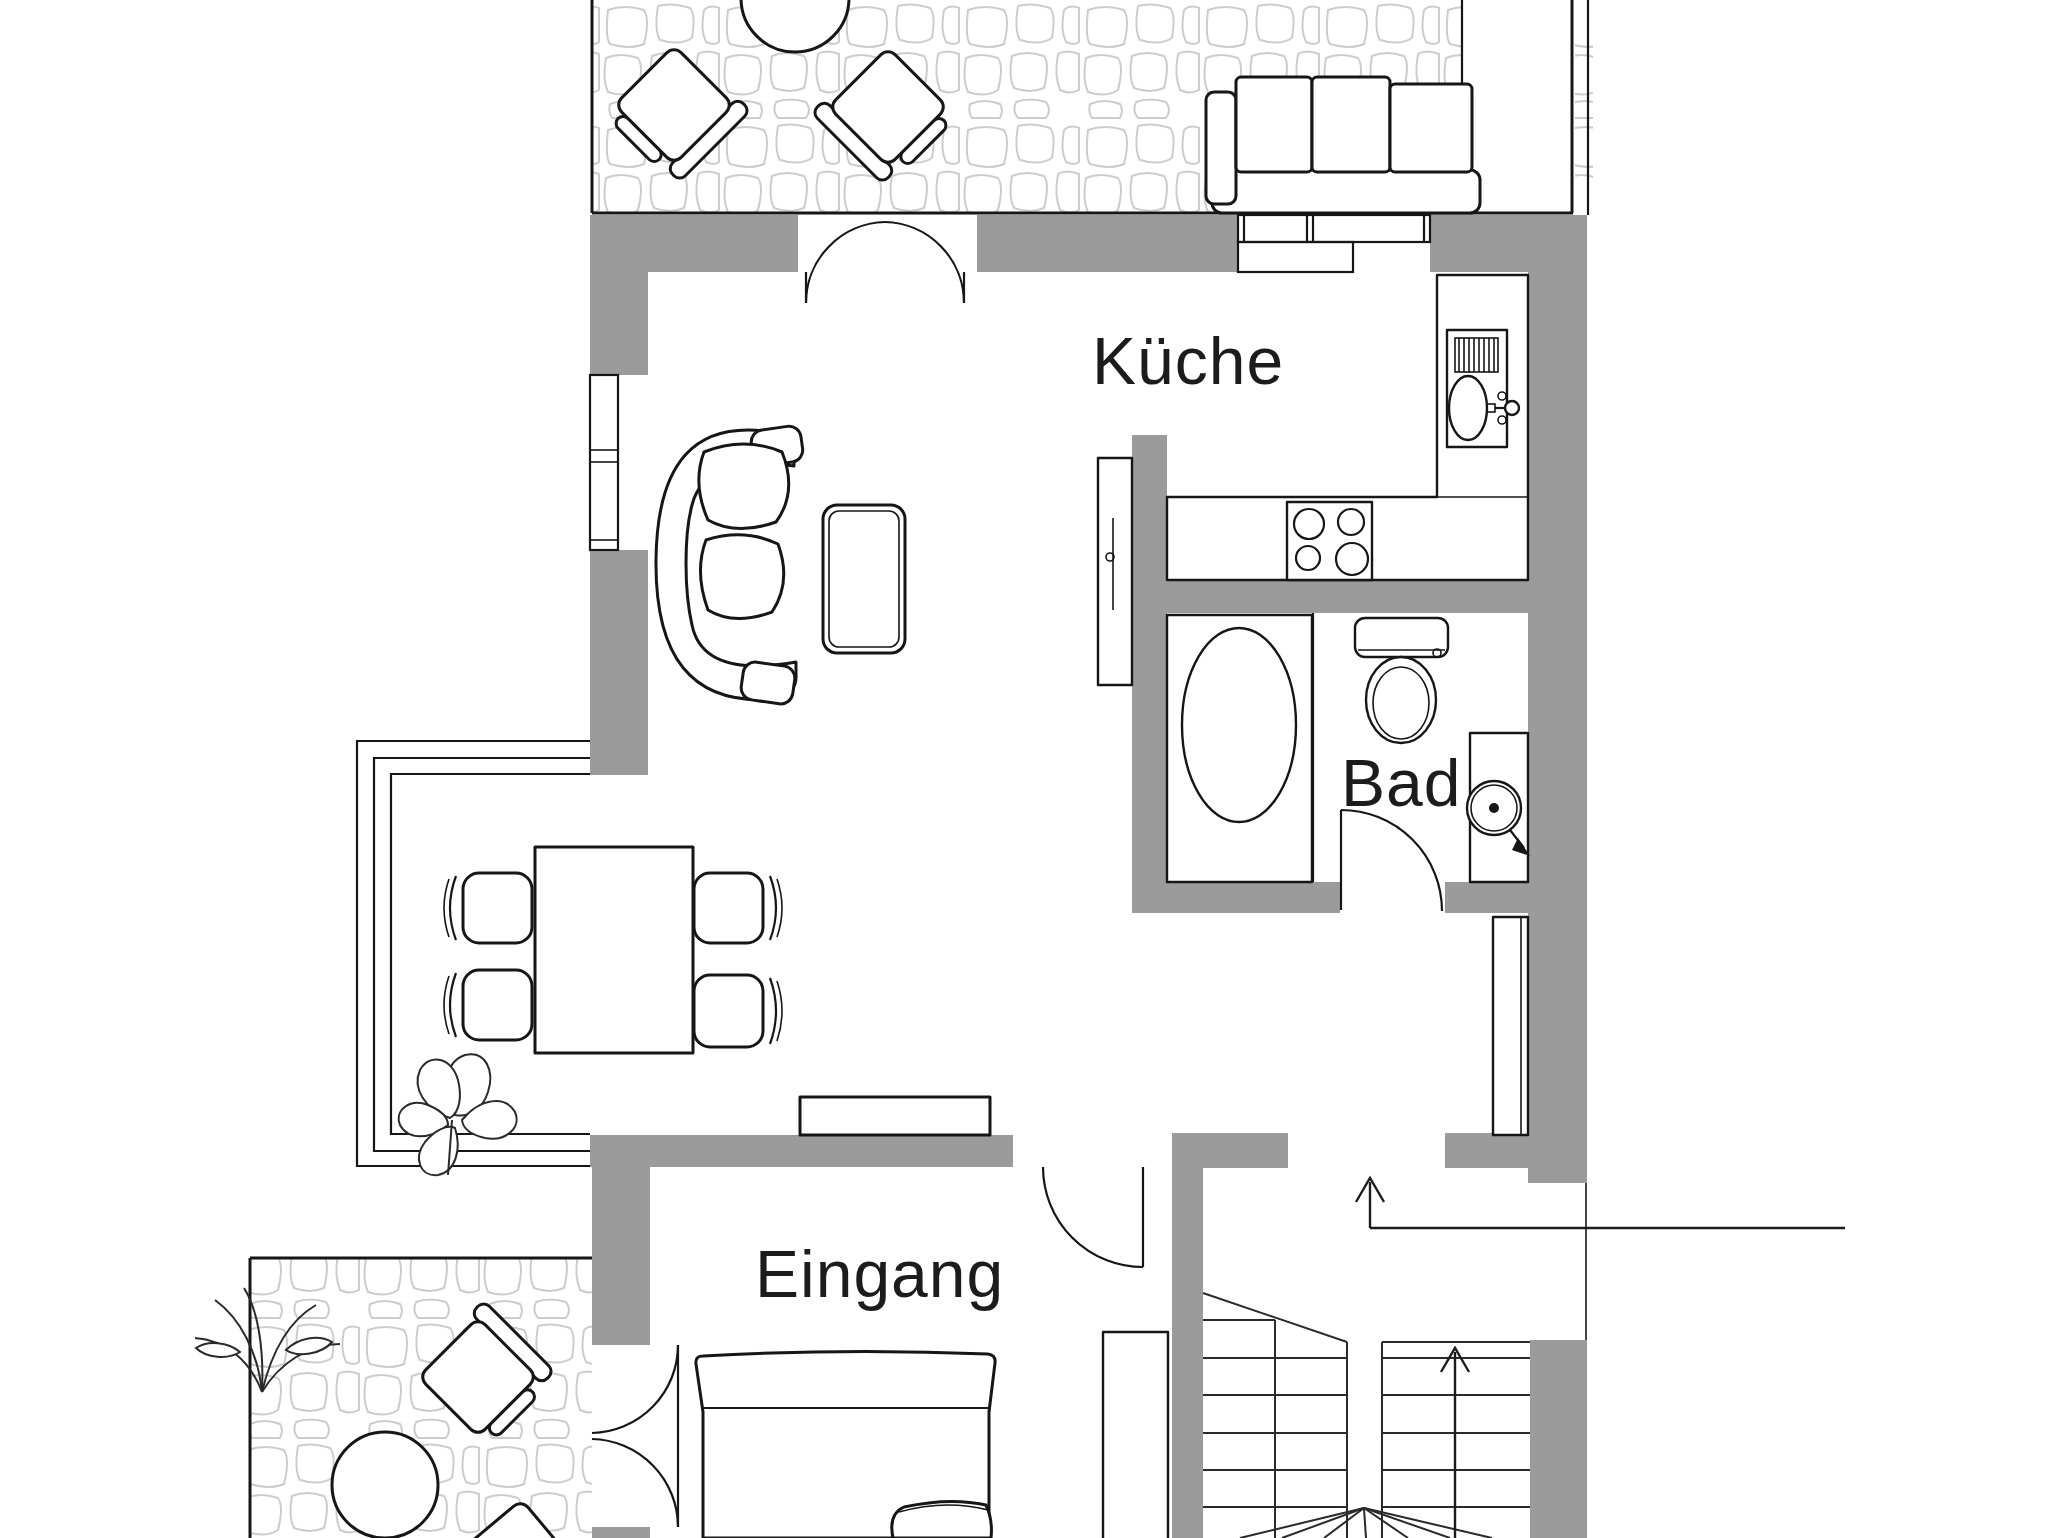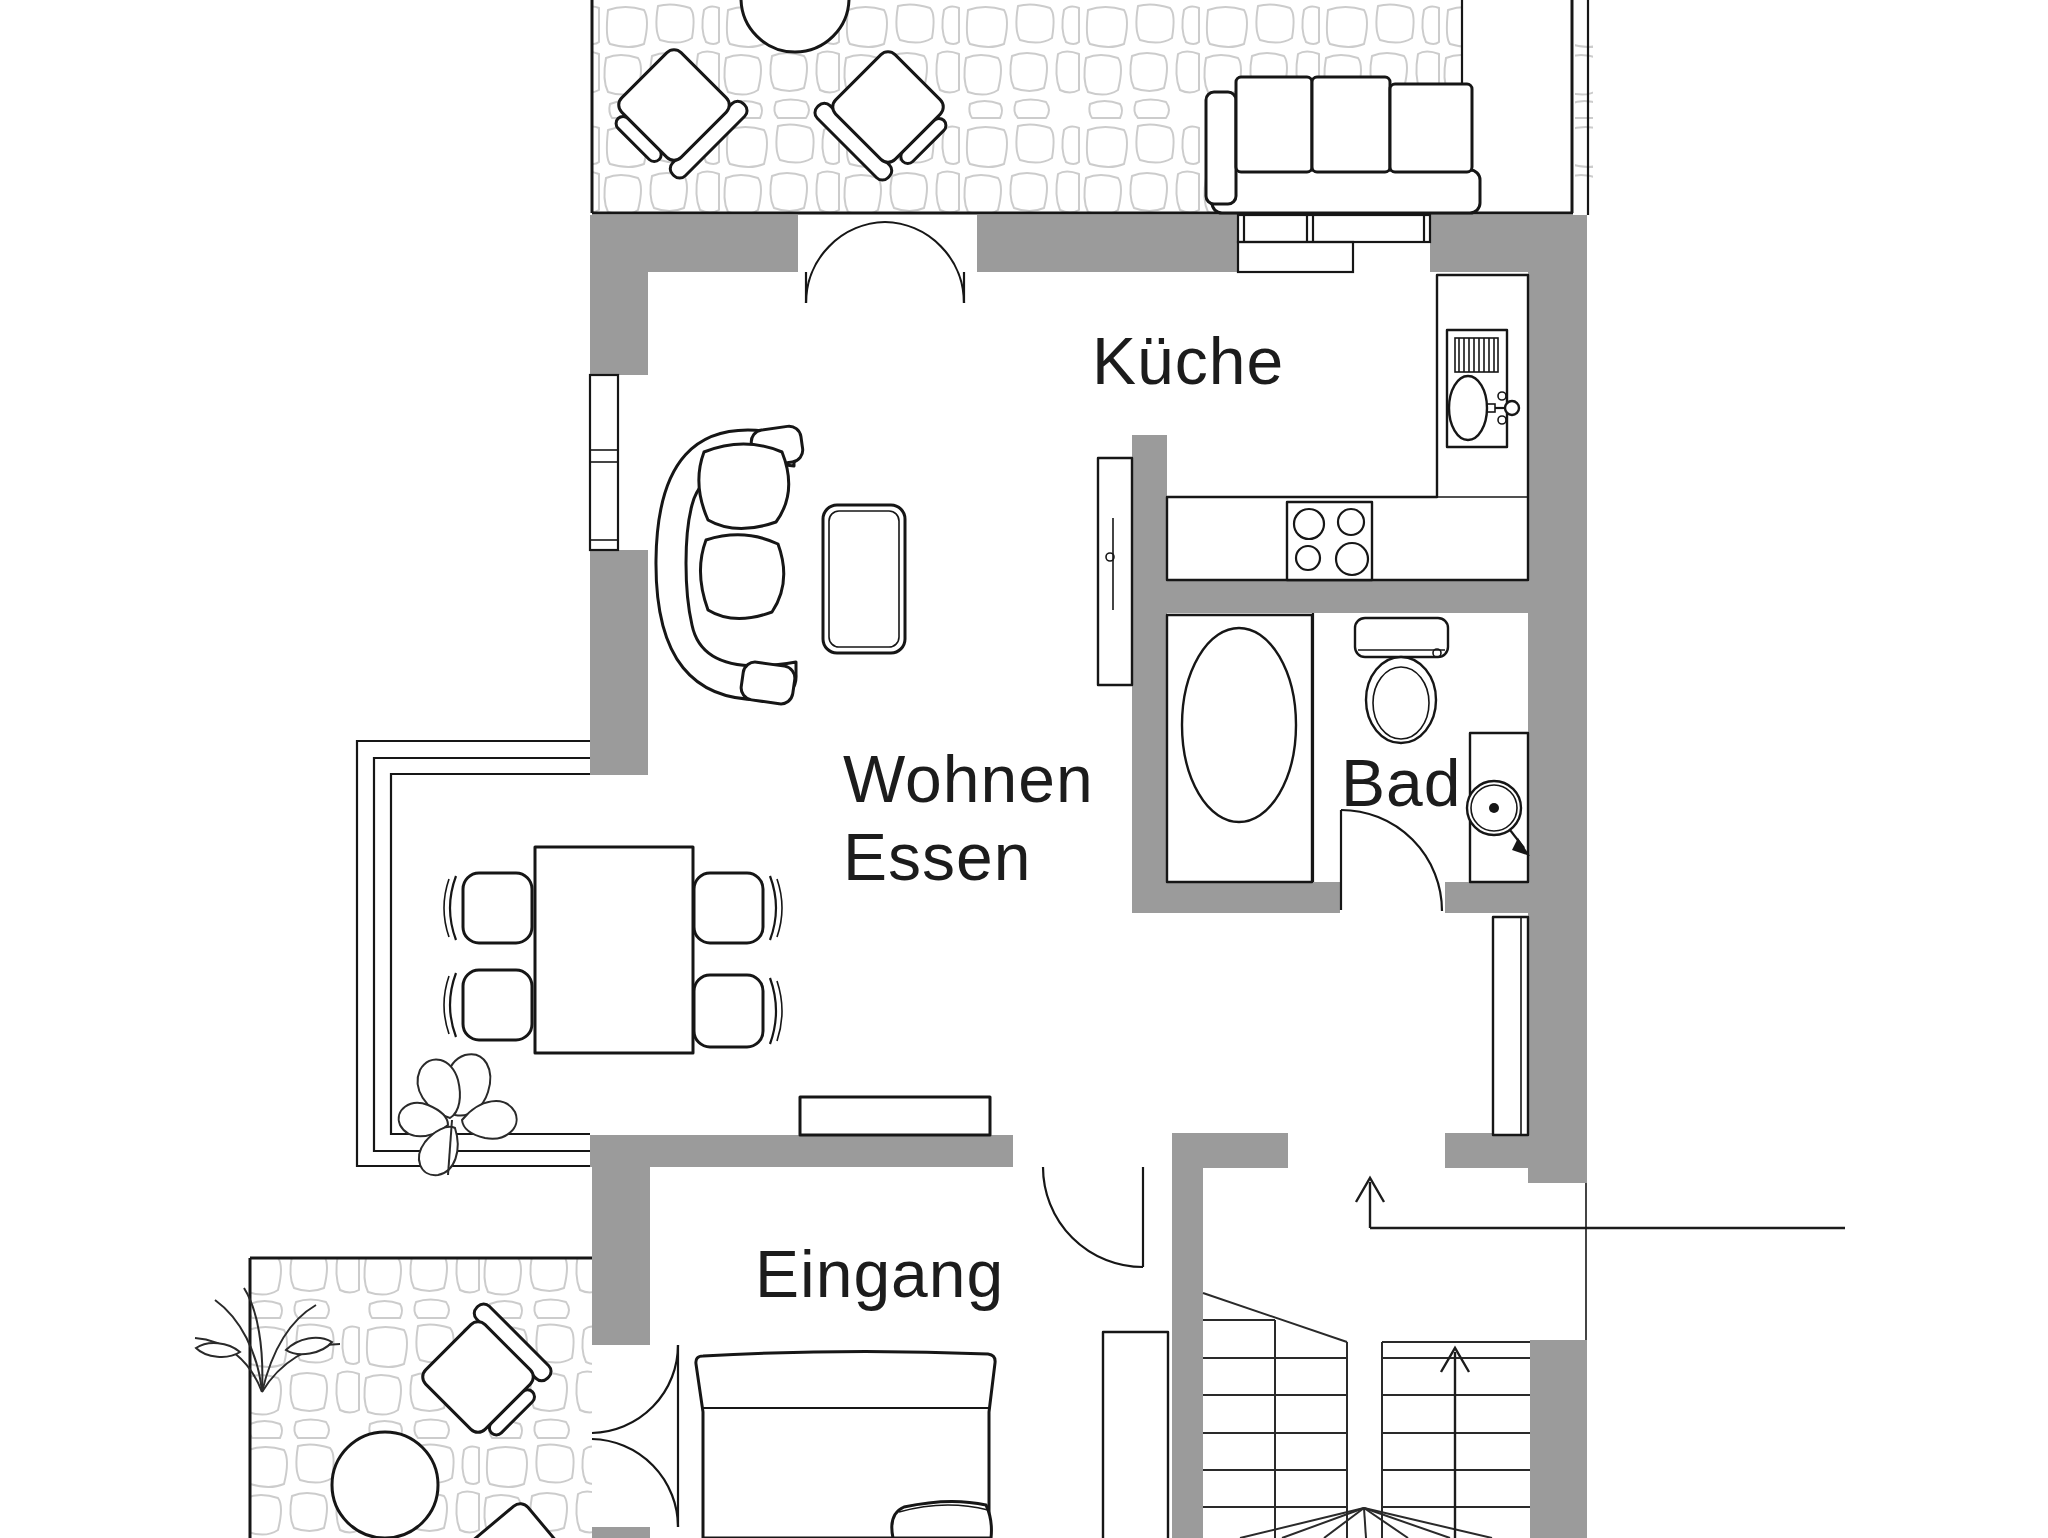--- a/index.html
+++ b/index.html
@@ -310,19 +310,15 @@
   </g>
   <g>
     <line class="arrowline" x1="1370" y1="1228" x2="1845" y2="1228"></line>
     <line class="arrowline" x1="1370" y1="1228" x2="1370" y2="1182"></line>
     <polyline class="arrowhead" points="1356,1202 1370,1178 1384,1202"></polyline>
     <line class="thin" x1="1586" y1="1183" x2="1586" y2="1340"></line>
   </g>
 </svg>
 
   <div class="room-label" style="left:1092px;top:323px;">Küche</div>
-  <div class="room-label" style="left:843px;top:741px;">
-    <div>Wohnen</div>
-    <div>Essen</div>
-  </div>
   <div class="room-label" style="left:1341px;top:745px;text-align:right;">Bad</div>
   <div class="room-label" style="left:755px;top:1236px;">Eingang</div>
 </div>
 
 </body></html>

